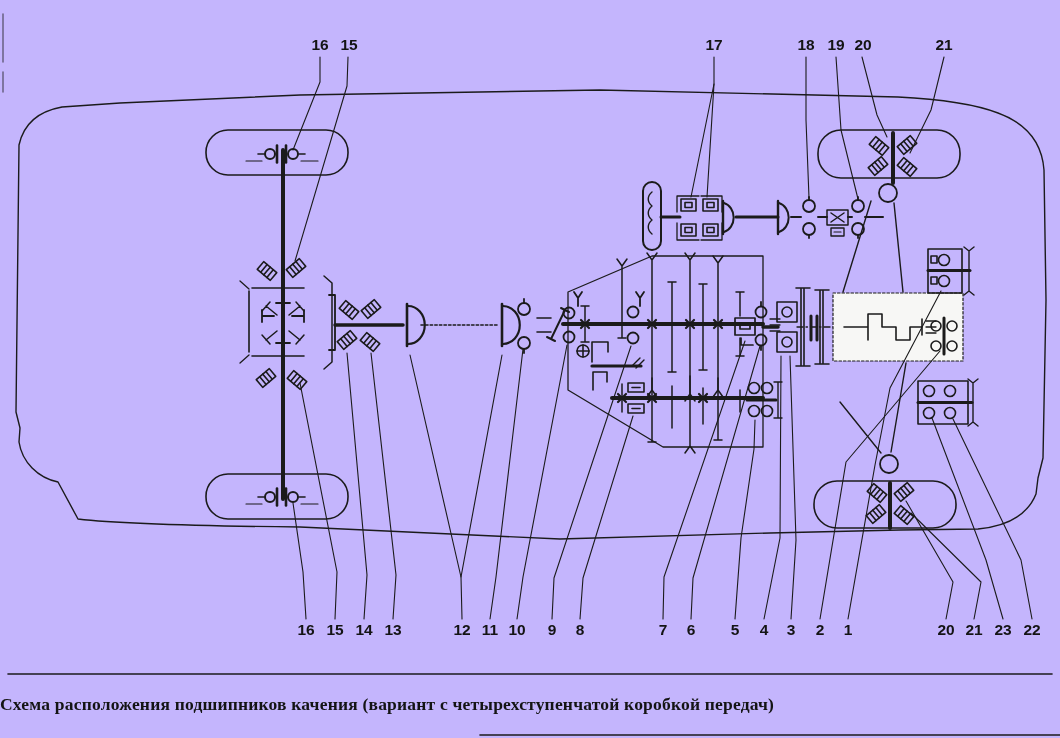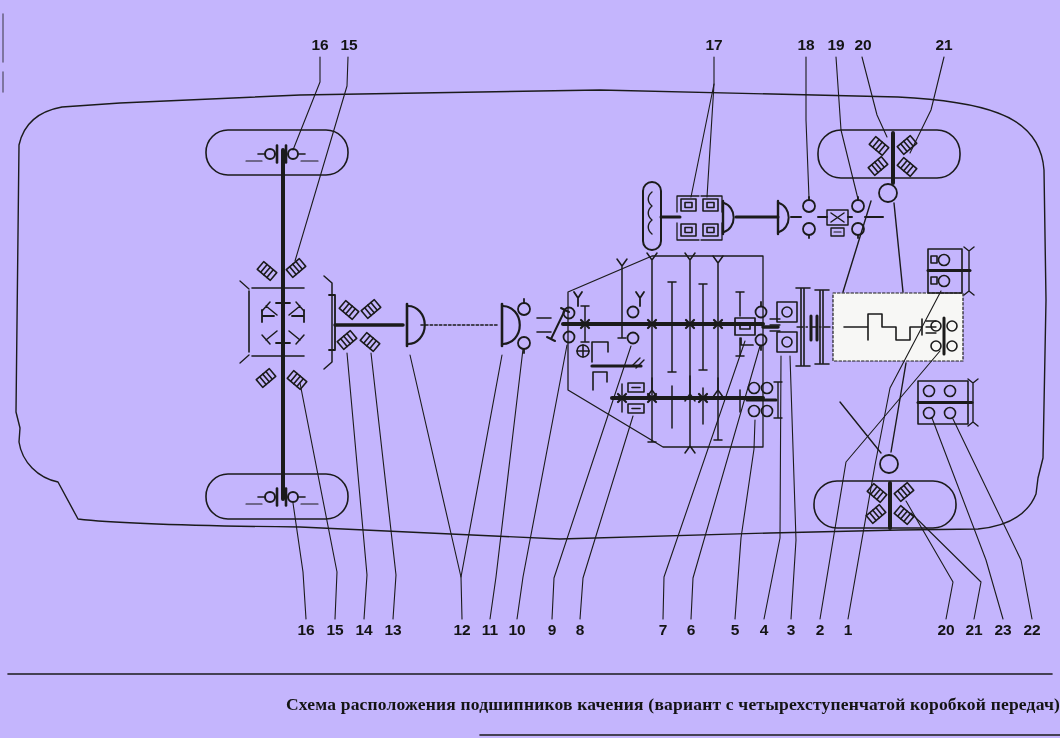--- a/index.html
+++ b/index.html
@@ -1,21 +1,21 @@
 <!DOCTYPE html>
 <html><head>
 <meta charset="utf-8">
 <style>
   html,body{margin:0;padding:0;background:#e9e9e7;}
   .stage{position:relative;width:1060px;height:738px;background:#c4b5fd;overflow:hidden;
          font-family:"Liberation Sans",sans-serif;}
   svg{position:absolute;left:0;top:0;}
   svg *{vector-effect:none;}
   .callout{font-family:"Liberation Sans",sans-serif;font-size:15.5px;font-weight:bold;fill:#141414;}
-  .caption{position:absolute;left:0;top:694px;width:100%;text-align:right;
+  .caption{position:absolute;left:0;top:694px;width:100%;text-align:left;
            font-family:"Liberation Serif",serif;font-size:17.5px;font-weight:bold;color:#141414;
            letter-spacing:.2px;}
 </style>
 </head>
 <body>
 
 <div class="stage">
 <svg width="1060" height="738" viewBox="0 0 1060 738">
   <defs>
     <g id="abr" stroke="#1b1b1b" stroke-width="1.6" fill="none">

